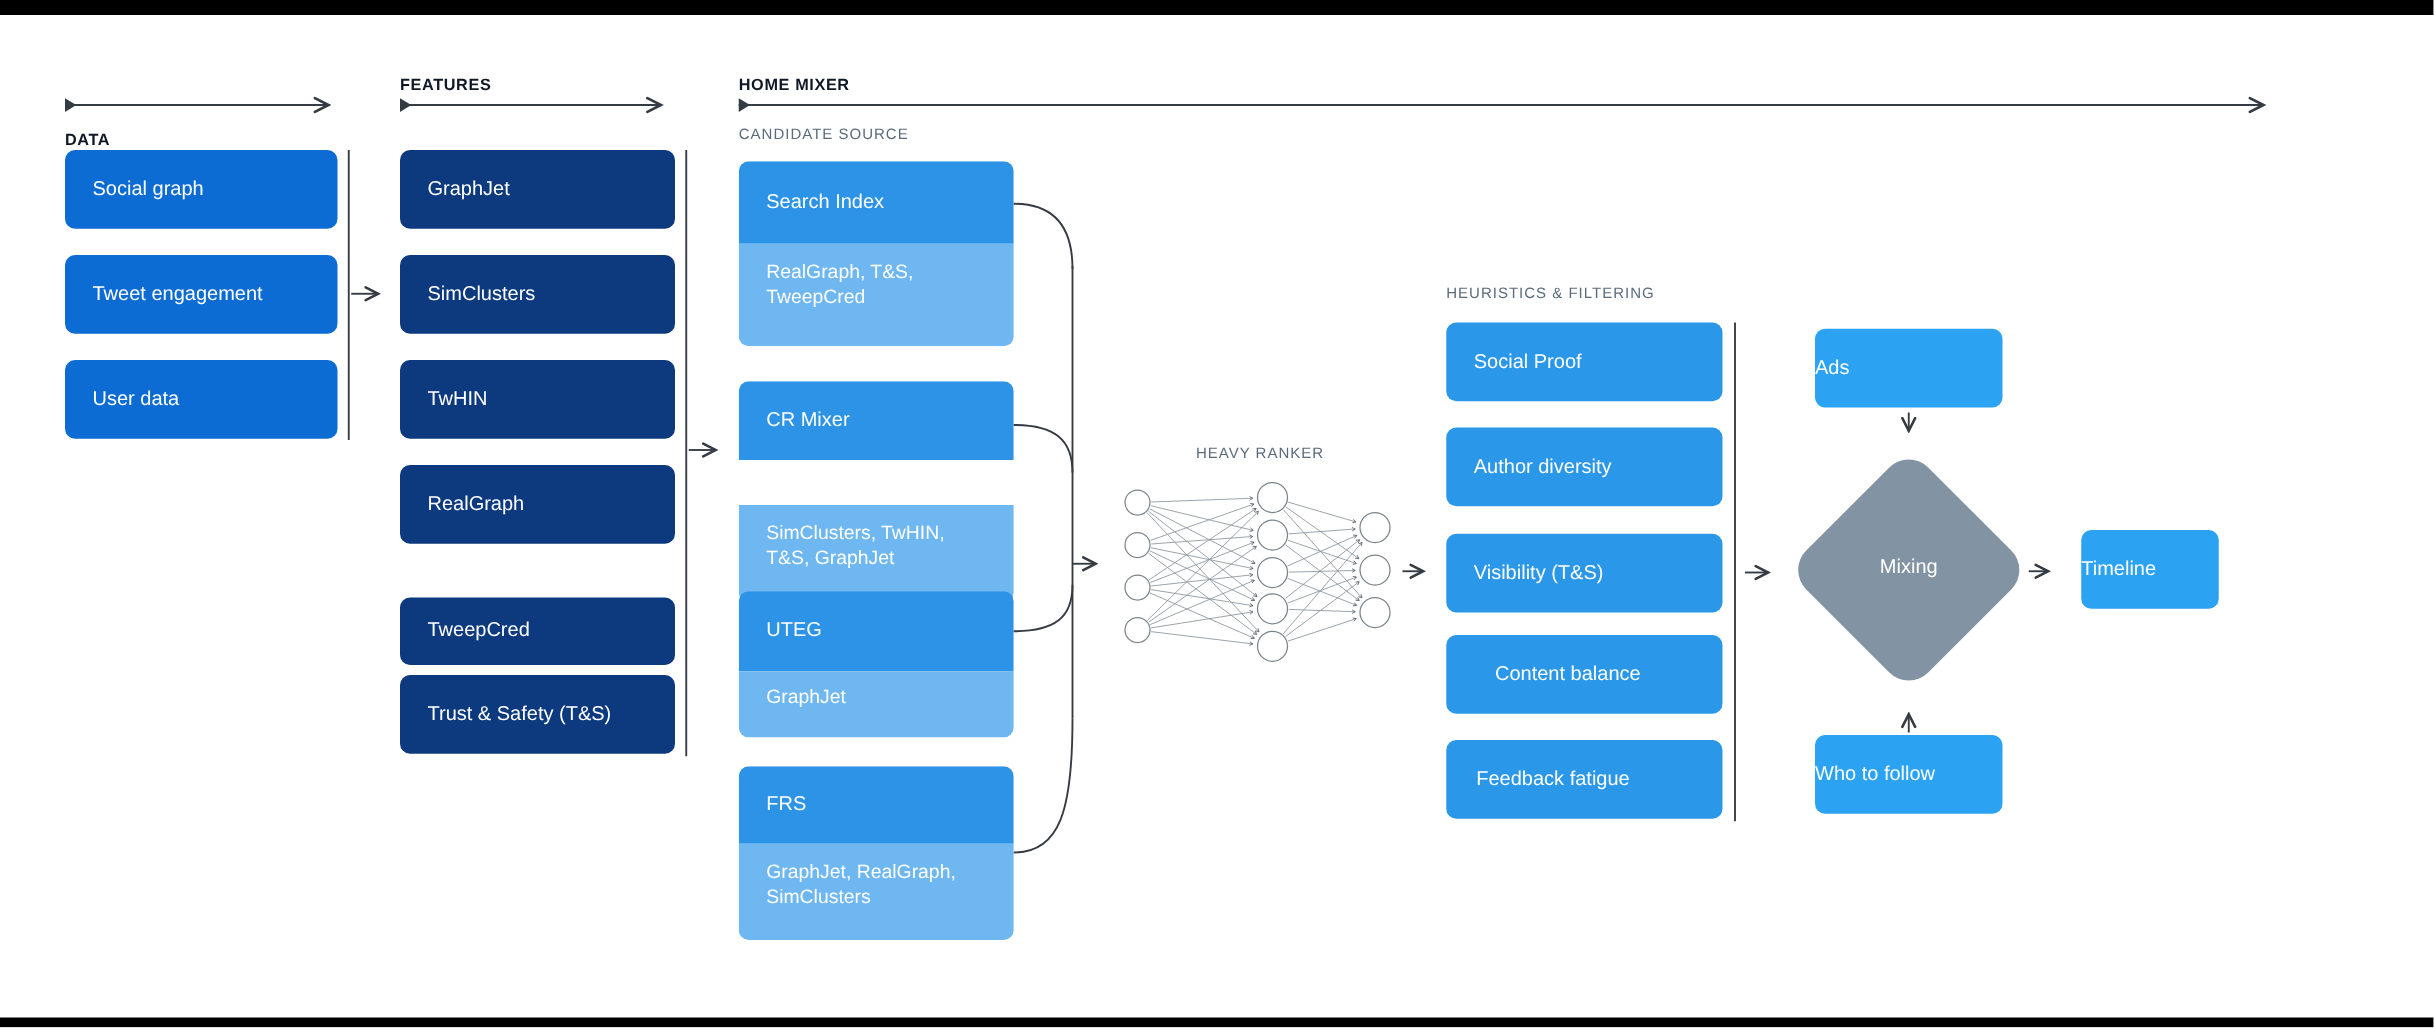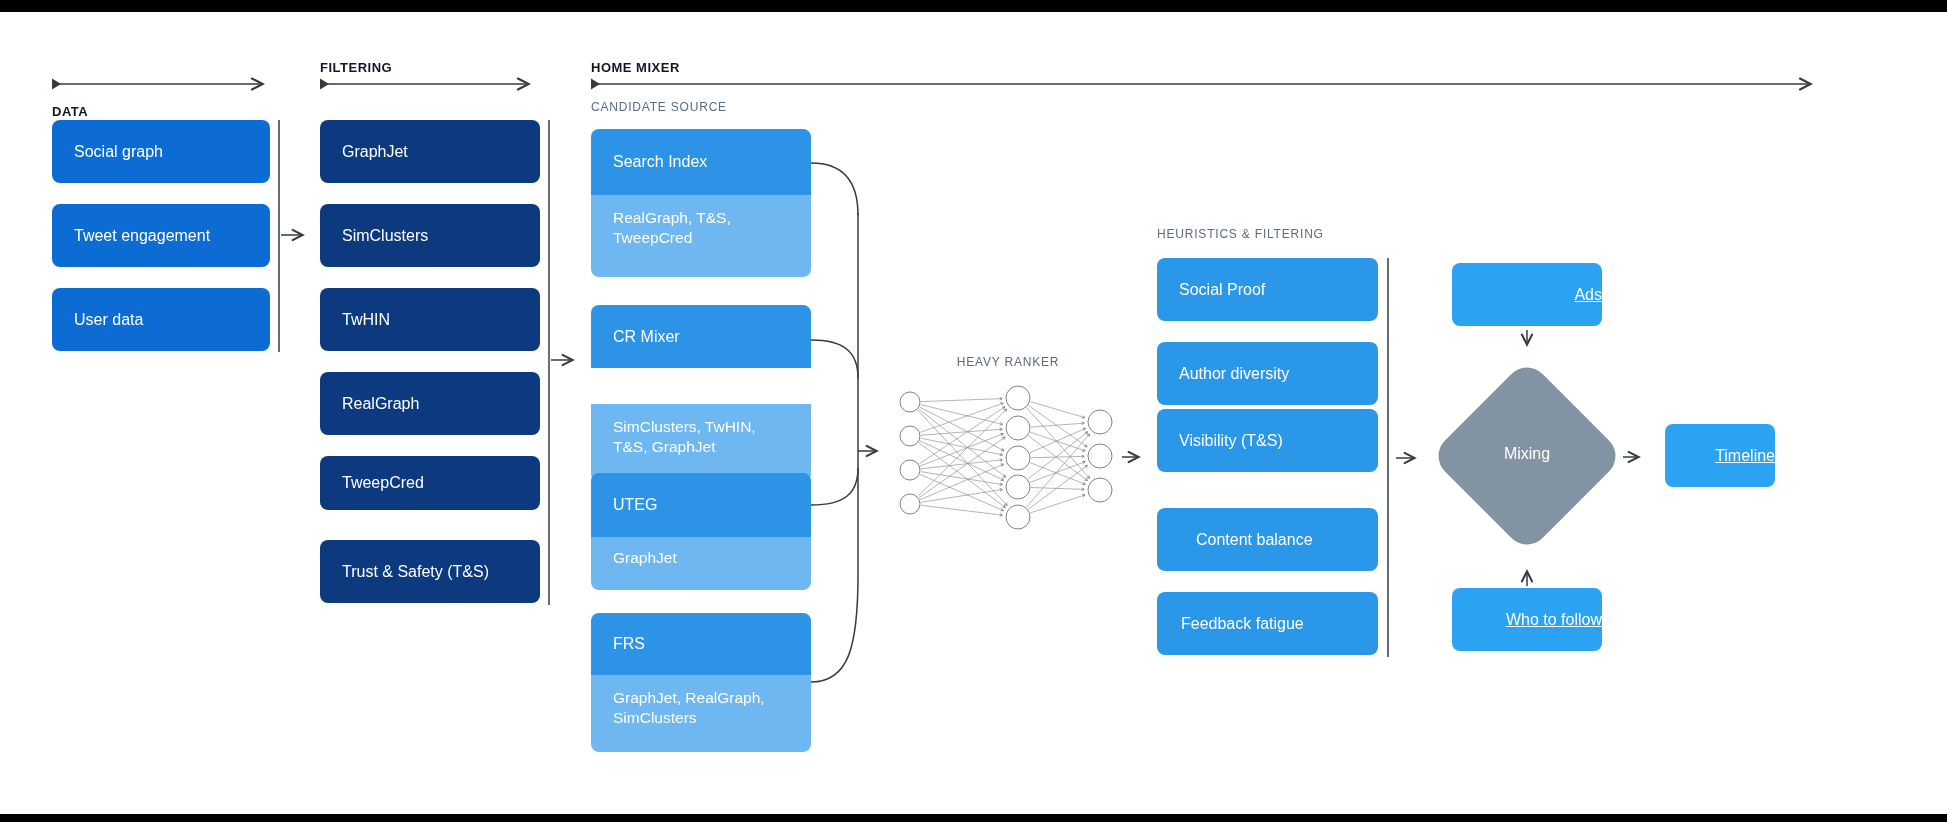--- a/index.html
+++ b/index.html
@@ -10,21 +10,21 @@
     --label-dark:#101826; --label-muted:#5a6b7c; --bar:#000000;
   }
   html,body{margin:0;padding:0;background:#fff;}
   #canvas{position:relative;width:1947px;height:822px;background:#ffffff;overflow:hidden;
           font-family:"Liberation Sans",sans-serif;}
   .bar{position:absolute;left:0;width:1947px;background:var(--bar);}
   .sec-label{position:absolute;font-size:13px;font-weight:700;color:var(--label-dark);letter-spacing:.5px;}
   .sub-label{position:absolute;font-size:12px;color:var(--label-muted);letter-spacing:.8px;}
   .box{position:absolute;border-radius:8px;color:#fff;font-size:16px;display:flex;align-items:center;
        padding-left:22px;box-sizing:border-box;}
-  .box.centered{padding-left:0;justify-content:flex-end;text-decoration:underline;}
+  .box.centered{padding-left:0;justify-content:flex-start;}
   .data-box{background:var(--data-box);}
   .feat-box{background:var(--features-box);}
   .heur-box{background:var(--heur-box);}
   .out-box{background:var(--out-box);}
   .cand{position:absolute;width:220px;border-radius:8px;overflow:hidden;}
   .cand-top{background:var(--cand-top);color:#fff;font-size:16px;display:flex;align-items:center;
             padding-left:22px;box-sizing:border-box;}
   .cand-bottom{background:var(--cand-bottom);color:#fff;font-size:15.5px;line-height:1.32;
                padding:13px 24px 0 22px;box-sizing:border-box;}
   .diamond{position:absolute;left:1457.5px;top:386.5px;width:138px;height:138px;border-radius:22px;
@@ -36,21 +36,21 @@
 </style>
 </head>
 <body>
 
 <div id="canvas">
 
   <div class="bar" style="top:0;height:12px;"></div>
   <div class="bar" style="top:814px;height:8px;"></div>
 
   <div class="sec-label" style="left:52px;top:60px;margin-top:44px;">DATA</div>
-  <div class="sec-label" style="left:320px;top:60px;">FILTERING</div>
+  <div class="sec-label" style="left:320px;top:60px;">FEATURES</div>
   <div class="sec-label" style="left:591px;top:60px;">HOME MIXER</div>
   <div class="sub-label" style="left:591px;top:100px;">CANDIDATE SOURCE</div>
   <div class="sub-label" style="left:1157px;top:227px;">HEURISTICS &amp; FILTERING</div>
   <div class="hr-label">HEAVY RANKER</div>
 
   <div class="box data-box" style="left:52px;top:120px;width:218px;height:63px;">
       <span>Social graph</span>
     </div>
   <div class="box data-box" style="left:52px;top:204px;width:218px;height:63px;">
       <span>Tweet engagement</span>
@@ -64,21 +64,21 @@
     </div>
   <div class="box feat-box" style="left:320px;top:204px;width:220px;height:63px;">
       <span>SimClusters</span>
     </div>
   <div class="box feat-box" style="left:320px;top:288px;width:220px;height:63px;">
       <span>TwHIN</span>
     </div>
   <div class="box feat-box" style="left:320px;top:372px;width:220px;height:63px;">
       <span>RealGraph</span>
     </div>
-  <div class="box feat-box" style="left:320px;top:456px;width:220px;height:54px;text-align:center;">
+  <div class="box feat-box" style="left:320px;top:478px;width:220px;height:54px;text-align:center;">
       <span>TweepCred</span>
     </div>
   <div class="box feat-box" style="left:320px;top:540px;width:220px;height:63px;">
       <span>Trust &amp; Safety (T&amp;S)</span>
     </div>
 
   <div class="cand" style="left:591px;top:129px;">
     <div class="cand-top" style="height:66px;">
         <span>Search Index</span>
       </div>
@@ -102,21 +102,21 @@
       </div>
     <div class="cand-bottom" style="height:77px;">GraphJet, RealGraph, SimClusters</div>
   </div>
 
   <div class="box heur-box" style="left:1157px;top:258px;width:221px;height:63px;">
       <span>Social Proof</span>
     </div>
   <div class="box heur-box" style="left:1157px;top:342px;width:221px;height:63px;">
       <span>Author diversity</span>
     </div>
-  <div class="box heur-box" style="left:1157px;top:409px;width:221px;height:63px;">
+  <div class="box heur-box" style="left:1157px;top:427px;width:221px;height:63px;">
       <span>Visibility (T&amp;S)</span>
     </div>
   <div class="box heur-box" style="left:1157px;top:508px;width:221px;height:63px;padding-left:39px;">
       <span>Content balance</span>
     </div>
   <div class="box heur-box" style="left:1157px;top:592px;width:221px;height:63px;padding-left:24px;">
       <span>Feedback fatigue</span>
     </div>
 
   <div class="box out-box centered" style="left:1452px;top:263px;width:150px;height:63px;">

